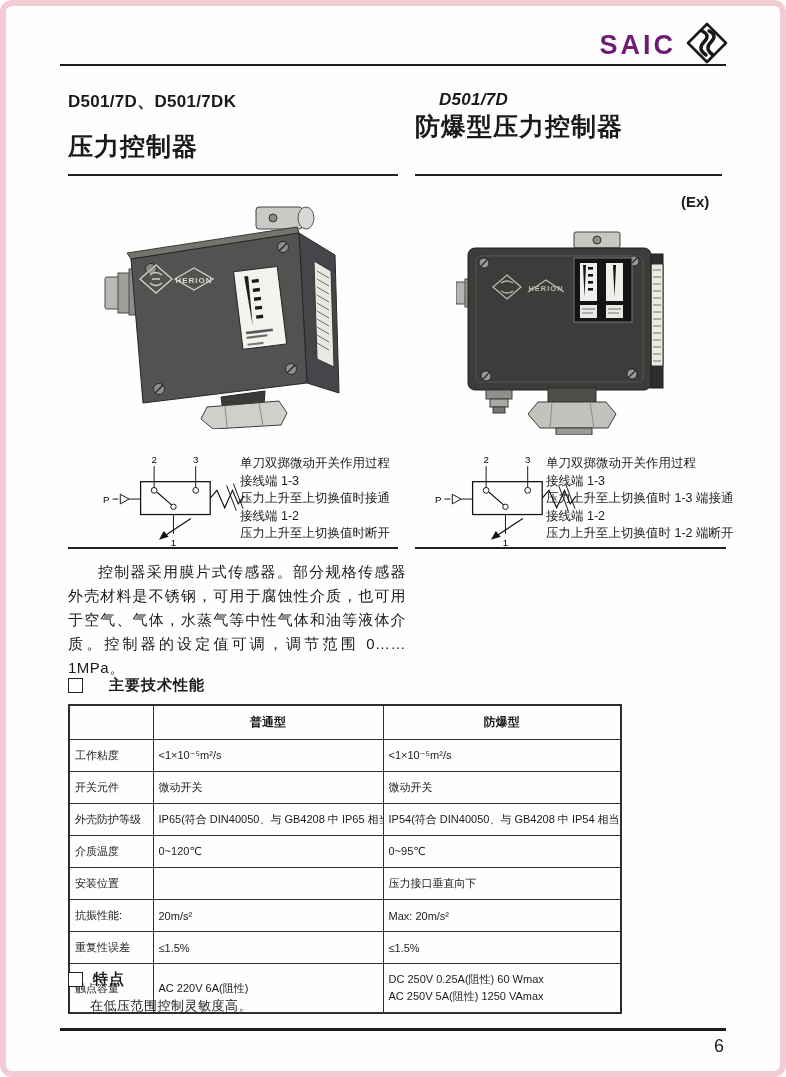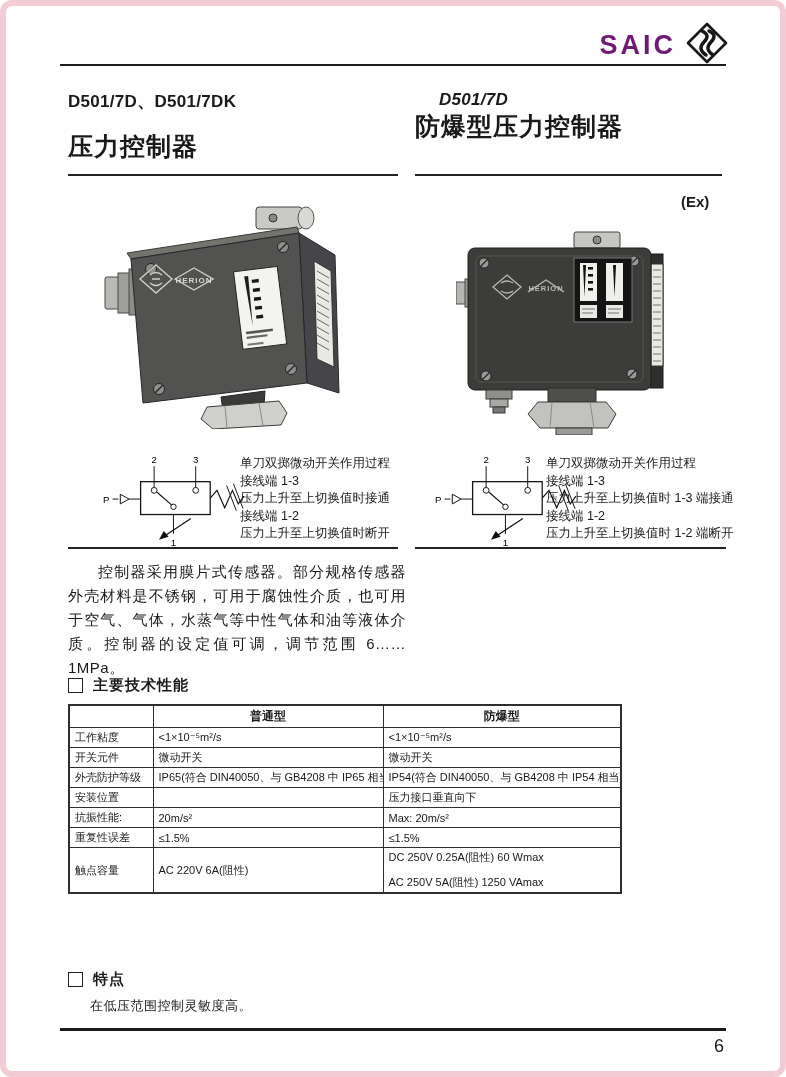--- a/index.html
+++ b/index.html
@@ -12,21 +12,21 @@
   .brand-text{font-size:27px;font-weight:700;letter-spacing:3px;color:#701a75;}
   .model{font-size:17px;font-weight:700;letter-spacing:.3px;}
   .title{font-size:25px;font-weight:700;letter-spacing:1px;}
   .sep{height:2px;background:#222;}
   .exmark{font-size:15px;font-weight:600;}
   .notes{font-size:12.5px;line-height:17.5px;white-space:nowrap;}
   .para{font-size:15px;line-height:24px;text-align:justify;text-indent:2em;letter-spacing:.5px;}
   .sec-title{display:flex;align-items:center;font-size:15px;font-weight:700;letter-spacing:1px;}
   .chk{display:inline-block;width:13px;height:13px;border:1.5px solid #222;margin-right:10px;background:#fff;}
   table.spec{border-collapse:collapse;table-layout:fixed;width:552px;font-size:11px;border:2px solid #2e2e2e;}
-  table.spec td,table.spec th{border:1px solid #2e2e2e;padding:2px 5px;height:15px;vertical-align:middle;
+  table.spec td,table.spec th{border:1px solid #2e2e2e;padding:8px 5px;height:15px;vertical-align:middle;
         text-align:left;white-space:nowrap;overflow:hidden;}
   table.spec th{text-align:center;font-weight:700;font-size:12px;}
   table.spec td.lbl{font-weight:400;}
   .feature-text{font-size:13px;letter-spacing:.5px;}
   .pagenum{font-size:18px;}
   svg text{font-family:"Liberation Sans","DejaVu Sans",sans-serif;}
 </style>
 </head>
 <body>
 
@@ -268,23 +268,23 @@
     <div>单刀双掷微动开关作用过程</div>
     <div>接线端 1-3</div>
     <div>压力上升至上切换值时 1-3 端接通</div>
     <div>接线端 1-2</div>
     <div>压力上升至上切换值时 1-2 端断开</div>
   </div>
 
   <div class="abs sep" style="left:68px;top:547px;width:330px;"></div>
   <div class="abs sep" style="left:415px;top:547px;width:311px;"></div>
 
-  <div class="abs para" style="left:68px;top:560px;width:338px;">控制器采用膜片式传感器。部分规格传感器外壳材料是不锈钢，可用于腐蚀性介质，也可用于空气、气体，水蒸气等中性气体和油等液体介质。控制器的设定值可调，调节范围 6……1MPa。</div>
-
-  <div class="abs sec-title" style="left:68px;top:676px;">
+  <div class="abs para" style="left:68px;top:560px;width:338px;">控制器采用膜片式传感器。部分规格传感器外壳材料是不锈钢，可用于腐蚀性介质，也可用于空气、气体，水蒸气等中性气体和油等液体介质。控制器的设定值可调，调节范围 0……1MPa。</div>
+
+  <div class="abs sec-title" style="left:68px;top:676px;gap:16px;">
     <span class="chk"></span>
     <span>主要技术性能</span>
   </div>
 
   <div class="abs" style="left:68px;top:704px;">
     <table class="spec">
       <colgroup>
           <col style="width:84px">
           <col style="width:230px">
           <col style="width:238px">
@@ -304,39 +304,44 @@
         <td class="lbl">开关元件</td>
         <td>微动开关</td>
         <td>微动开关</td>
       </tr>
       <tr>
         <td class="lbl">外壳防护等级</td>
         <td>IP65(符合 DIN40050、与 GB4208 中 IP65 相当)</td>
         <td>IP54(符合 DIN40050、与 GB4208 中 IP54 相当)</td>
       </tr>
       <tr>
+        <td class="lbl">介质温度</td>
+        <td>0~120℃</td>
+        <td>0~95℃</td>
+      </tr>
+      <tr>
         <td class="lbl">安装位置</td>
         <td></td>
         <td>压力接口垂直向下</td>
       </tr>
       <tr>
         <td class="lbl">抗振性能:</td>
         <td>20m/s²</td>
         <td>Max: 20m/s²</td>
       </tr>
       <tr>
         <td class="lbl">重复性误差</td>
         <td>≤1.5%</td>
         <td>≤1.5%</td>
       </tr>
       <tr style="height:42px;">
         <td class="lbl">触点容量</td>
         <td>AC 220V 6A(阻性)</td>
         <td>
-          <div style="margin-bottom:10px;">DC 250V 0.25A(阻性) 60 Wmax</div>
+          <div style="margin-bottom:2px;">DC 250V 0.25A(阻性) 60 Wmax</div>
           <div>AC 250V 5A(阻性) 1250 VAmax</div>
         </td>
       </tr>
     </tbody>
       </table>
   </div>
 
   <div class="abs sec-title" style="left:68px;top:970px;">
     <span class="chk"></span>
     <span>特点</span>

